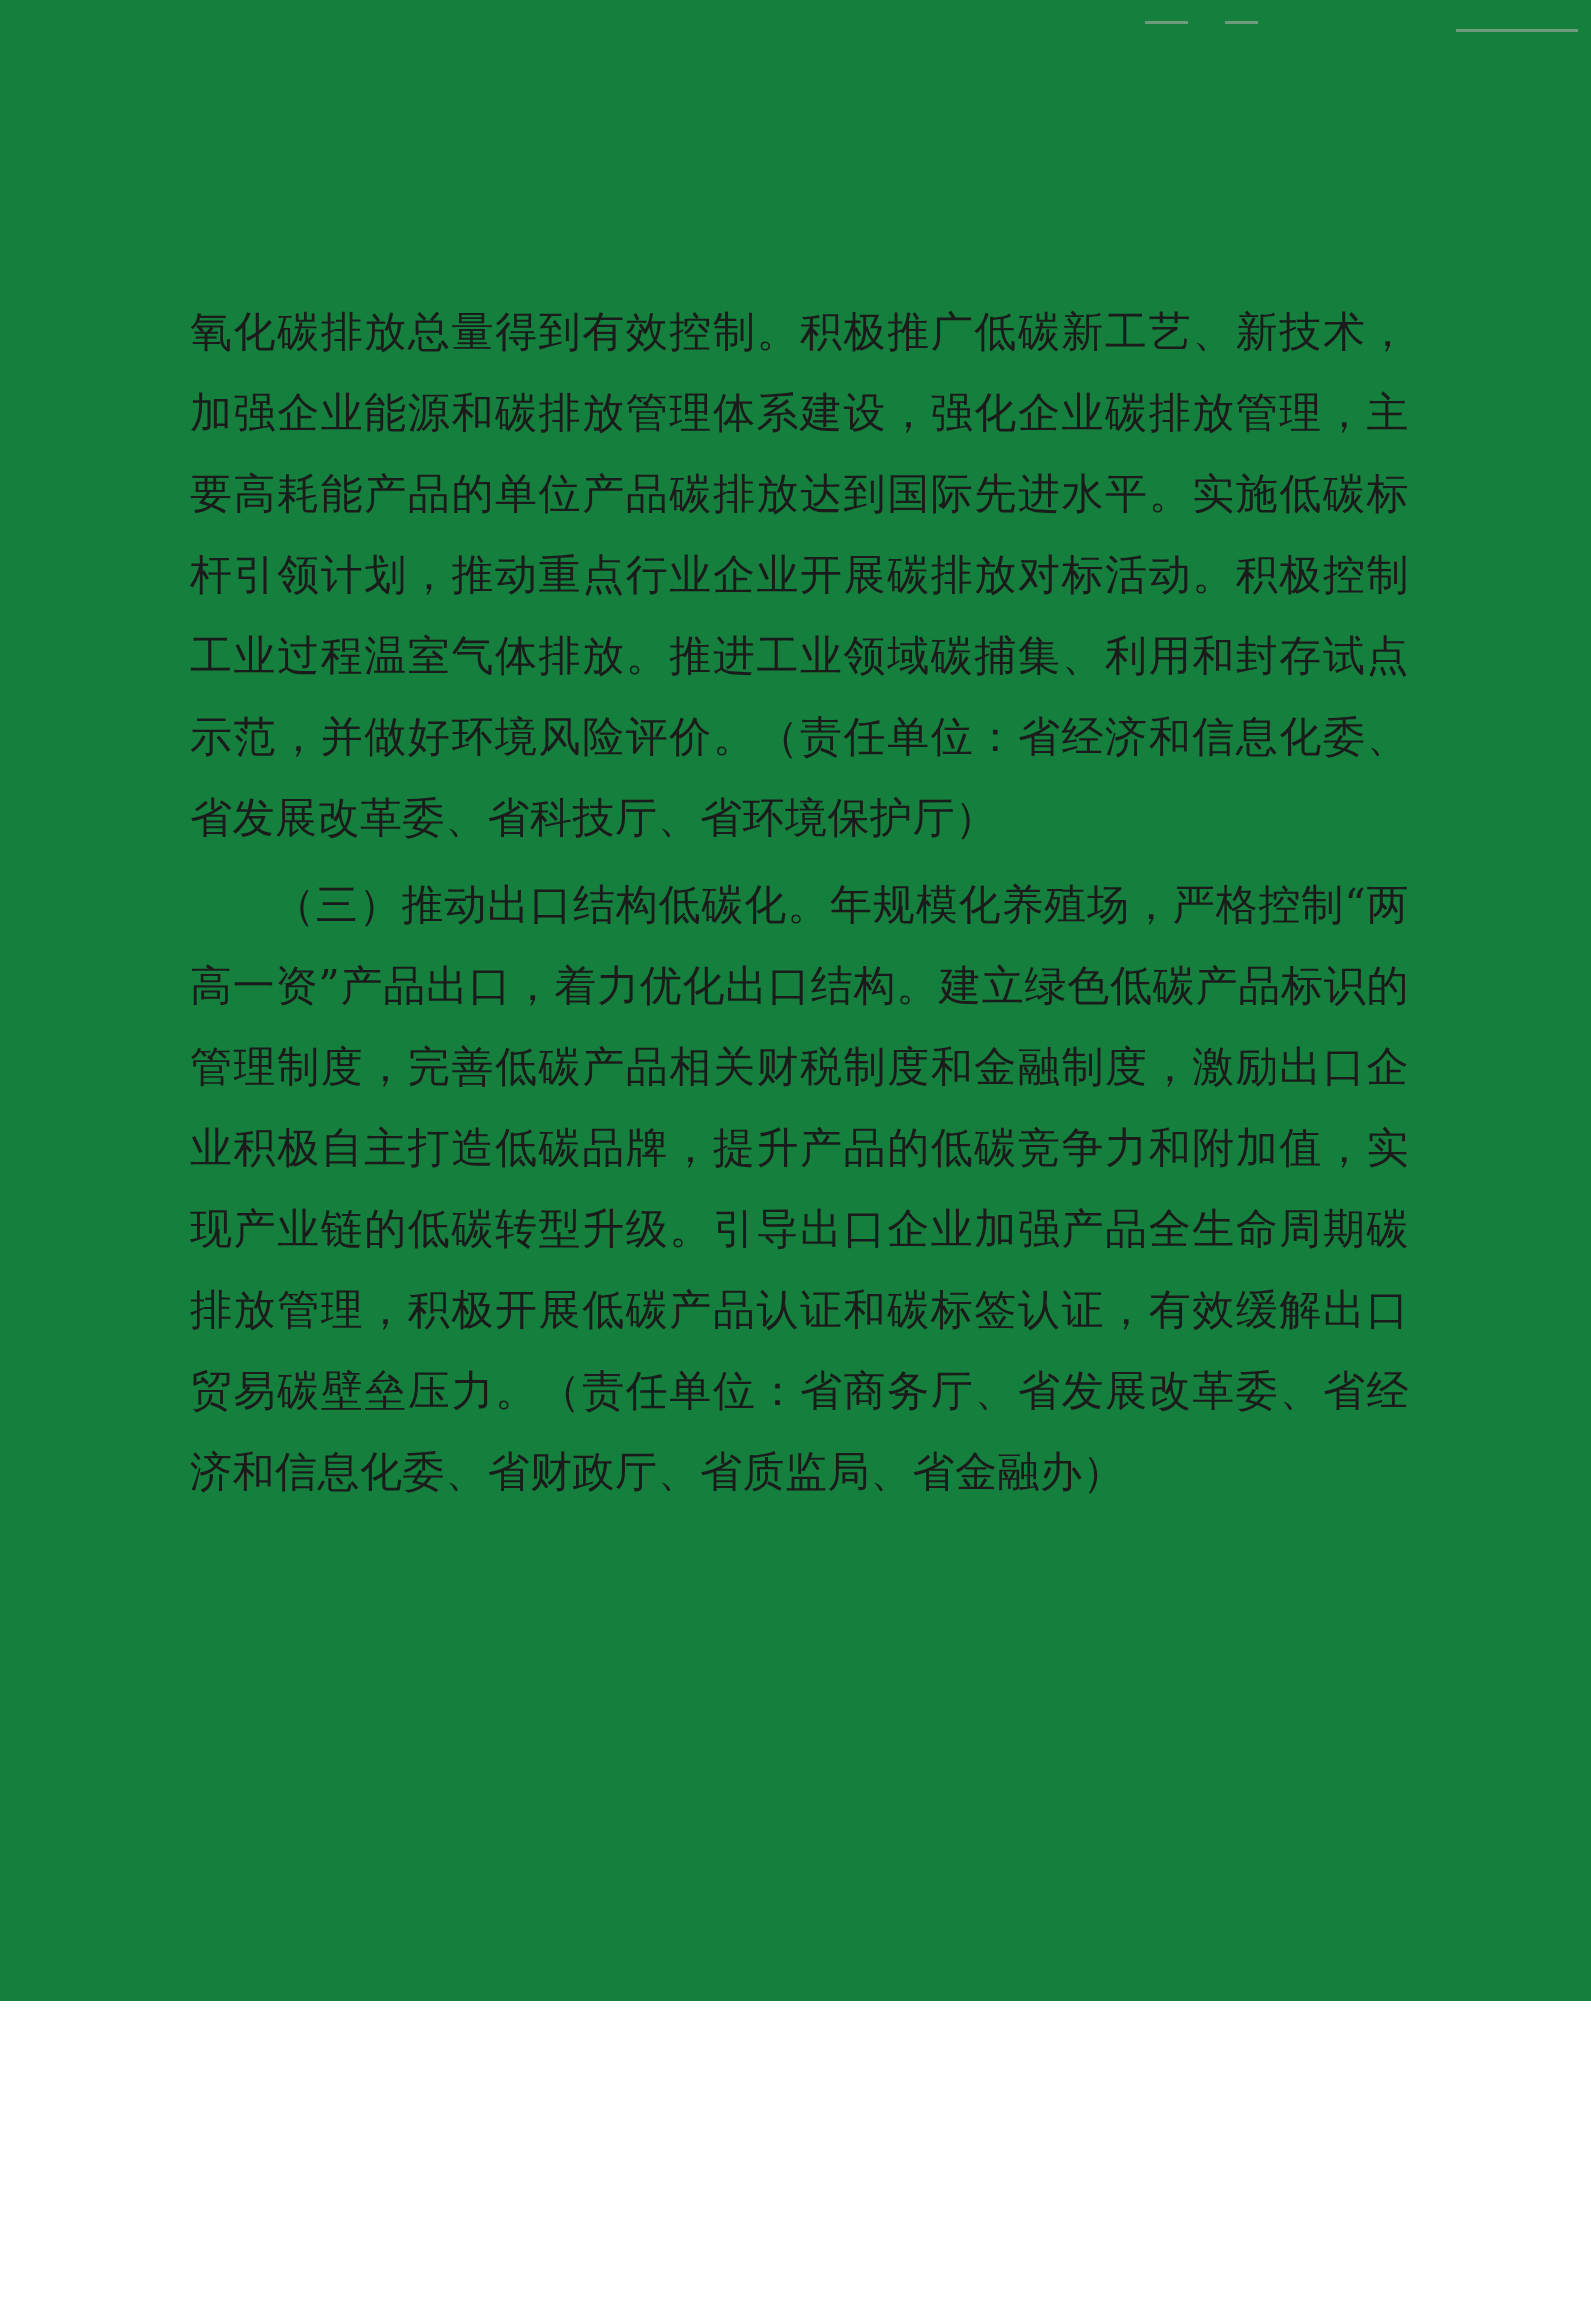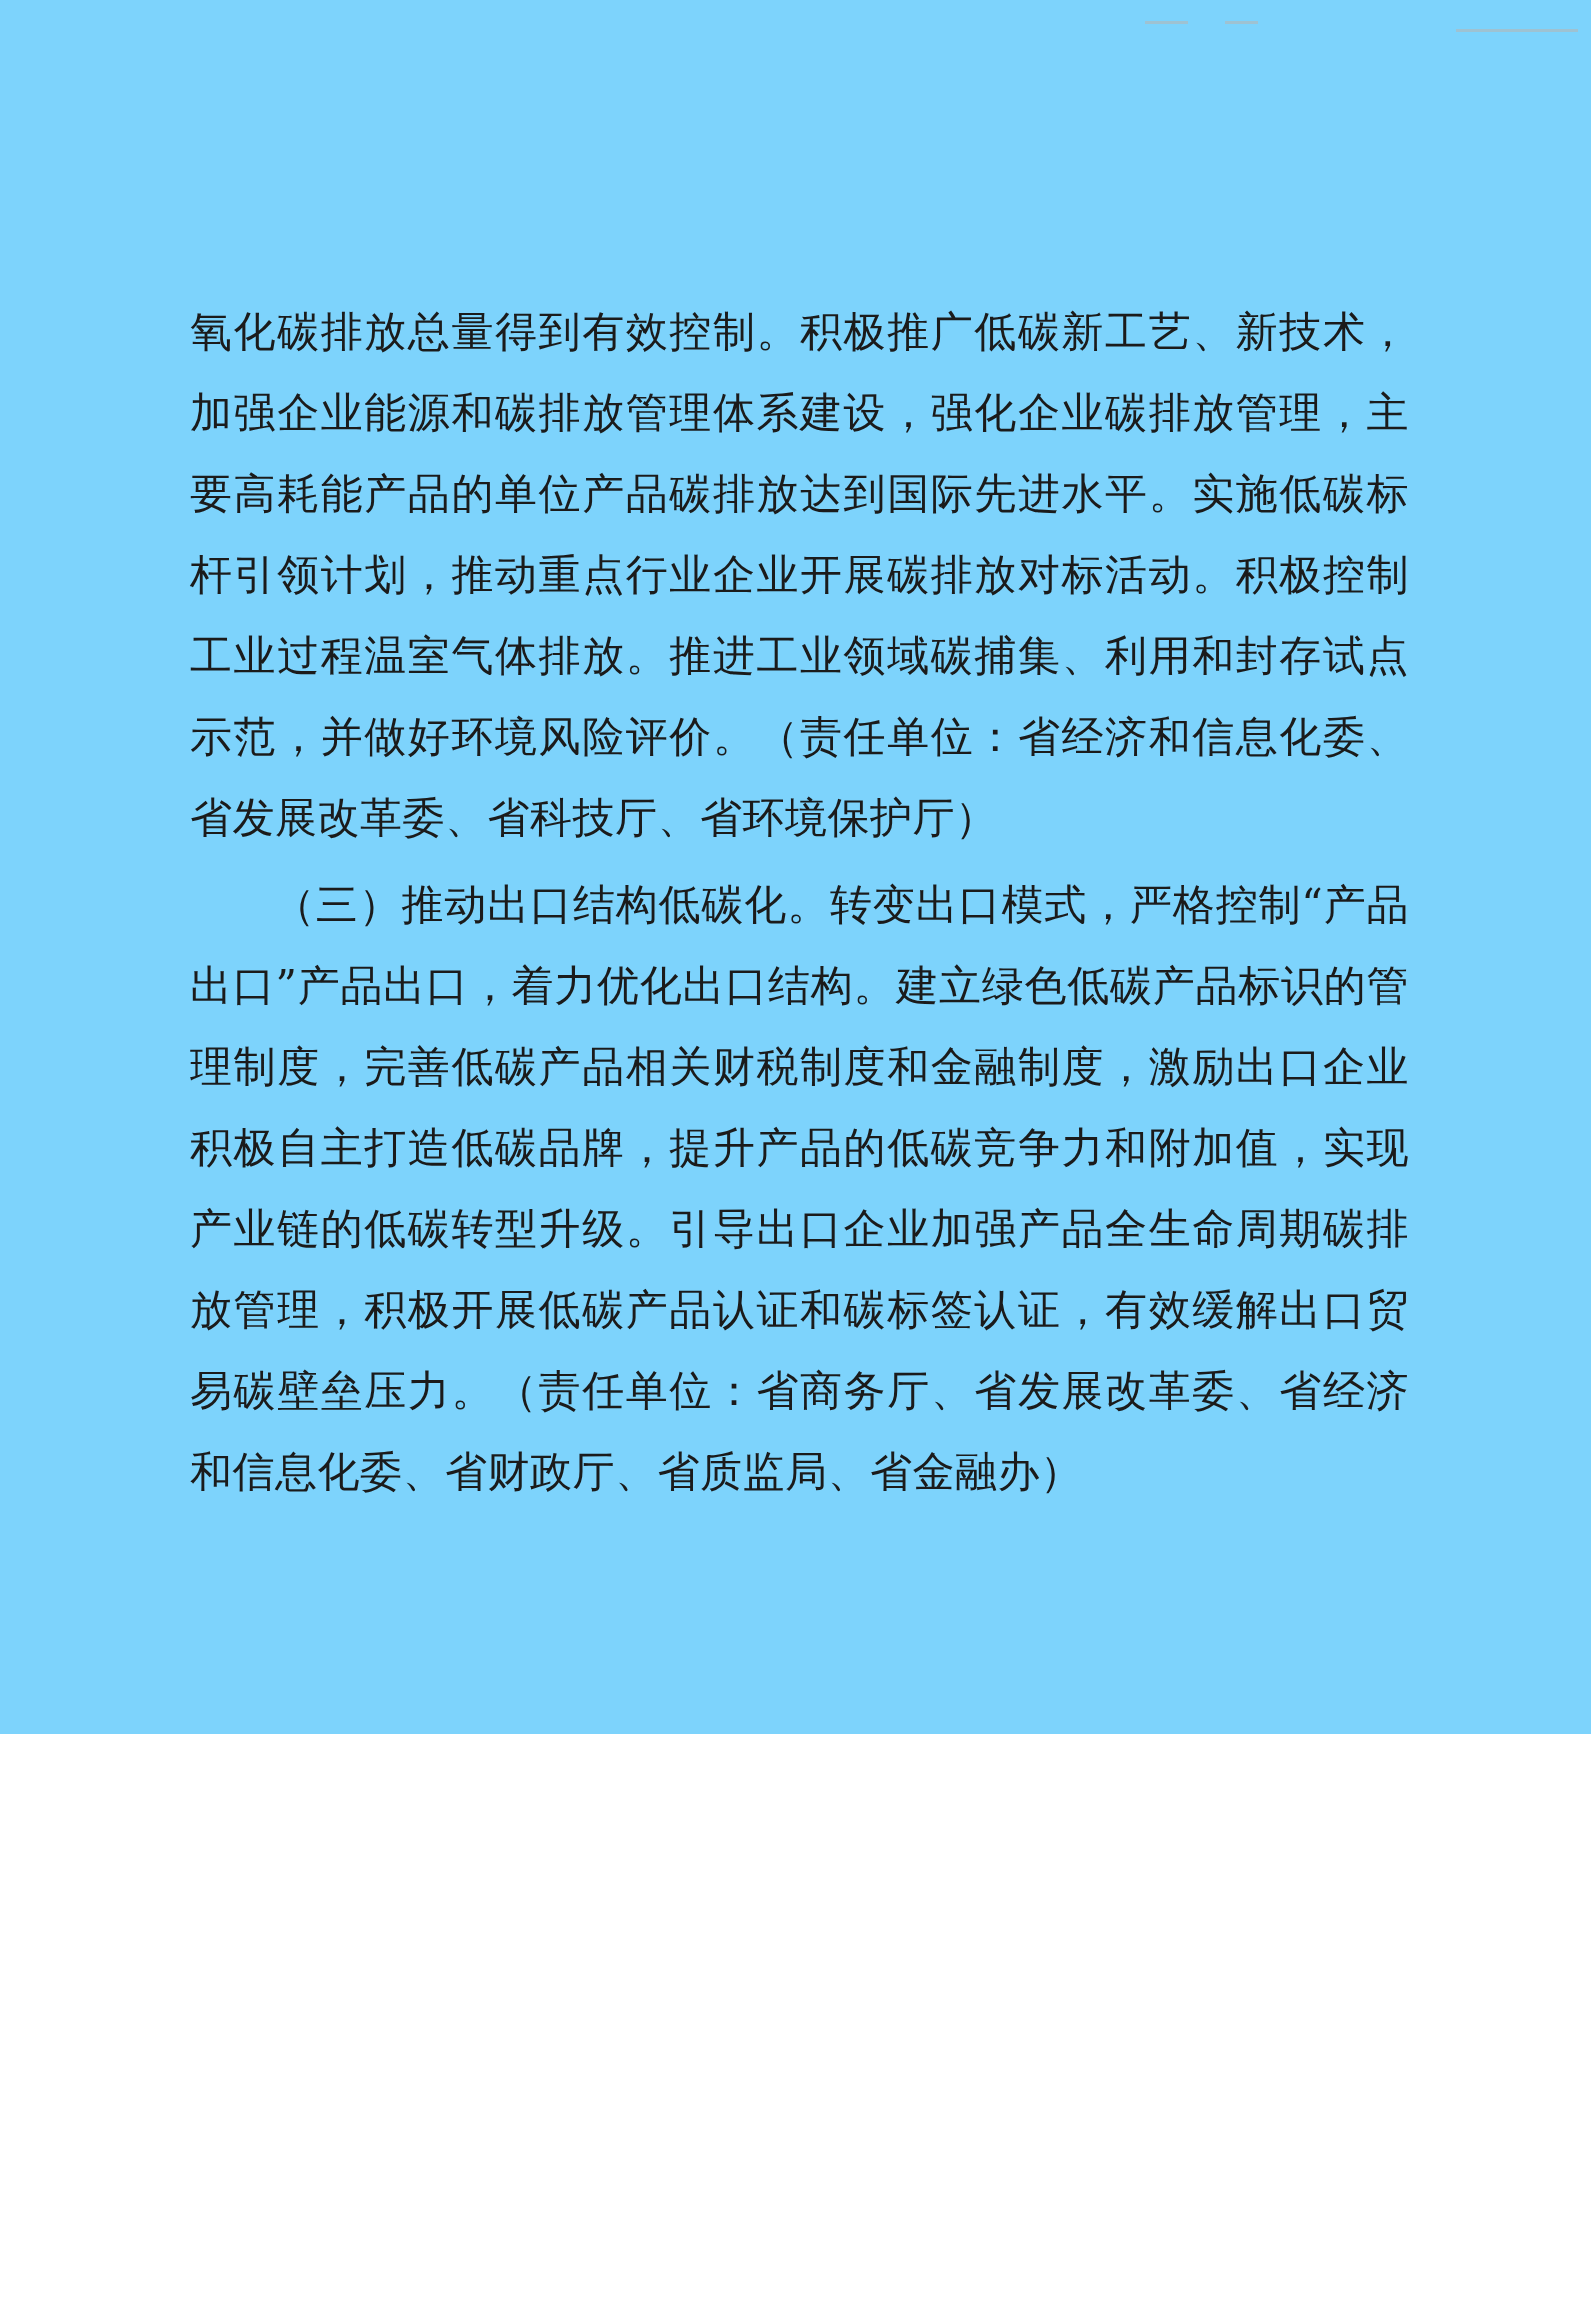--- a/index.html
+++ b/index.html
@@ -3,22 +3,22 @@
 <meta charset="utf-8">
 <style>
   html, body {
     margin: 0;
     padding: 0;
     background: #ffffff;
   }
   .page {
     position: relative;
     width: 1591px;
-    height: 1734px;
-    background: #7dd3fc;
+    height: 2001px;
+    background: #15803d;
     overflow: hidden;
     font-family: "DejaVu Serif", "Liberation Serif", serif;
   }
   
   .edge-mark {
     position: absolute;
     background: #b9b5ae;
     opacity: .55;
   }
   .m-top-1 { left: 1145px; top: 21.3px; width: 43px; height: 2.9px; }
@@ -65,19 +65,19 @@
 
   <div class="edge-mark m-top-1"></div>
   <div class="edge-mark m-top-2"></div>
   <div class="edge-mark m-top-3"></div>
   <div class="edge-mark m-bot-1"></div>
   <div class="edge-mark m-bot-2"></div>
   <div class="edge-mark m-bot-3"></div>
 
   <div class="content">
     <p class="para">氧化碳排放总量得到有效控制。积极推广低碳新工艺、新技术，加强企业能源和碳排放管理体系建设，强化企业碳排放管理，主要高耗能产品的单位产品碳排放达到国际先进水平。实施低碳标杆引领计划，推动重点行业企业开展碳排放对标活动。积极控制工业过程温室气体排放。推进工业领域碳捕集、利用和封存试点示范，并做好环境风险评价。（责任单位：省经济和信息化委、省发展改革委、省科技厅、省环境保护厅）</p>
-    <p class="para indent">（三）推动出口结构低碳化。转变出口模式，严格控制“产品出口”产品出口，着力优化出口结构。建立绿色低碳产品标识的管理制度，完善低碳产品相关财税制度和金融制度，激励出口企业积极自主打造低碳品牌，提升产品的低碳竞争力和附加值，实现产业链的低碳转型升级。引导出口企业加强产品全生命周期碳排放管理，积极开展低碳产品认证和碳标签认证，有效缓解出口贸易碳壁垒压力。（责任单位：省商务厅、省发展改革委、省经济和信息化委、省财政厅、省质监局、省金融办）</p>
+    <p class="para indent">（三）推动出口结构低碳化。年规模化养殖场，严格控制“两高一资”产品出口，着力优化出口结构。建立绿色低碳产品标识的管理制度，完善低碳产品相关财税制度和金融制度，激励出口企业积极自主打造低碳品牌，提升产品的低碳竞争力和附加值，实现产业链的低碳转型升级。引导出口企业加强产品全生命周期碳排放管理，积极开展低碳产品认证和碳标签认证，有效缓解出口贸易碳壁垒压力。（责任单位：省商务厅、省发展改革委、省经济和信息化委、省财政厅、省质监局、省金融办）</p>
   </div>
 
   <div class="pagenum">— 5 -·</div>
 
 </div>
 
 
 </body></html>

